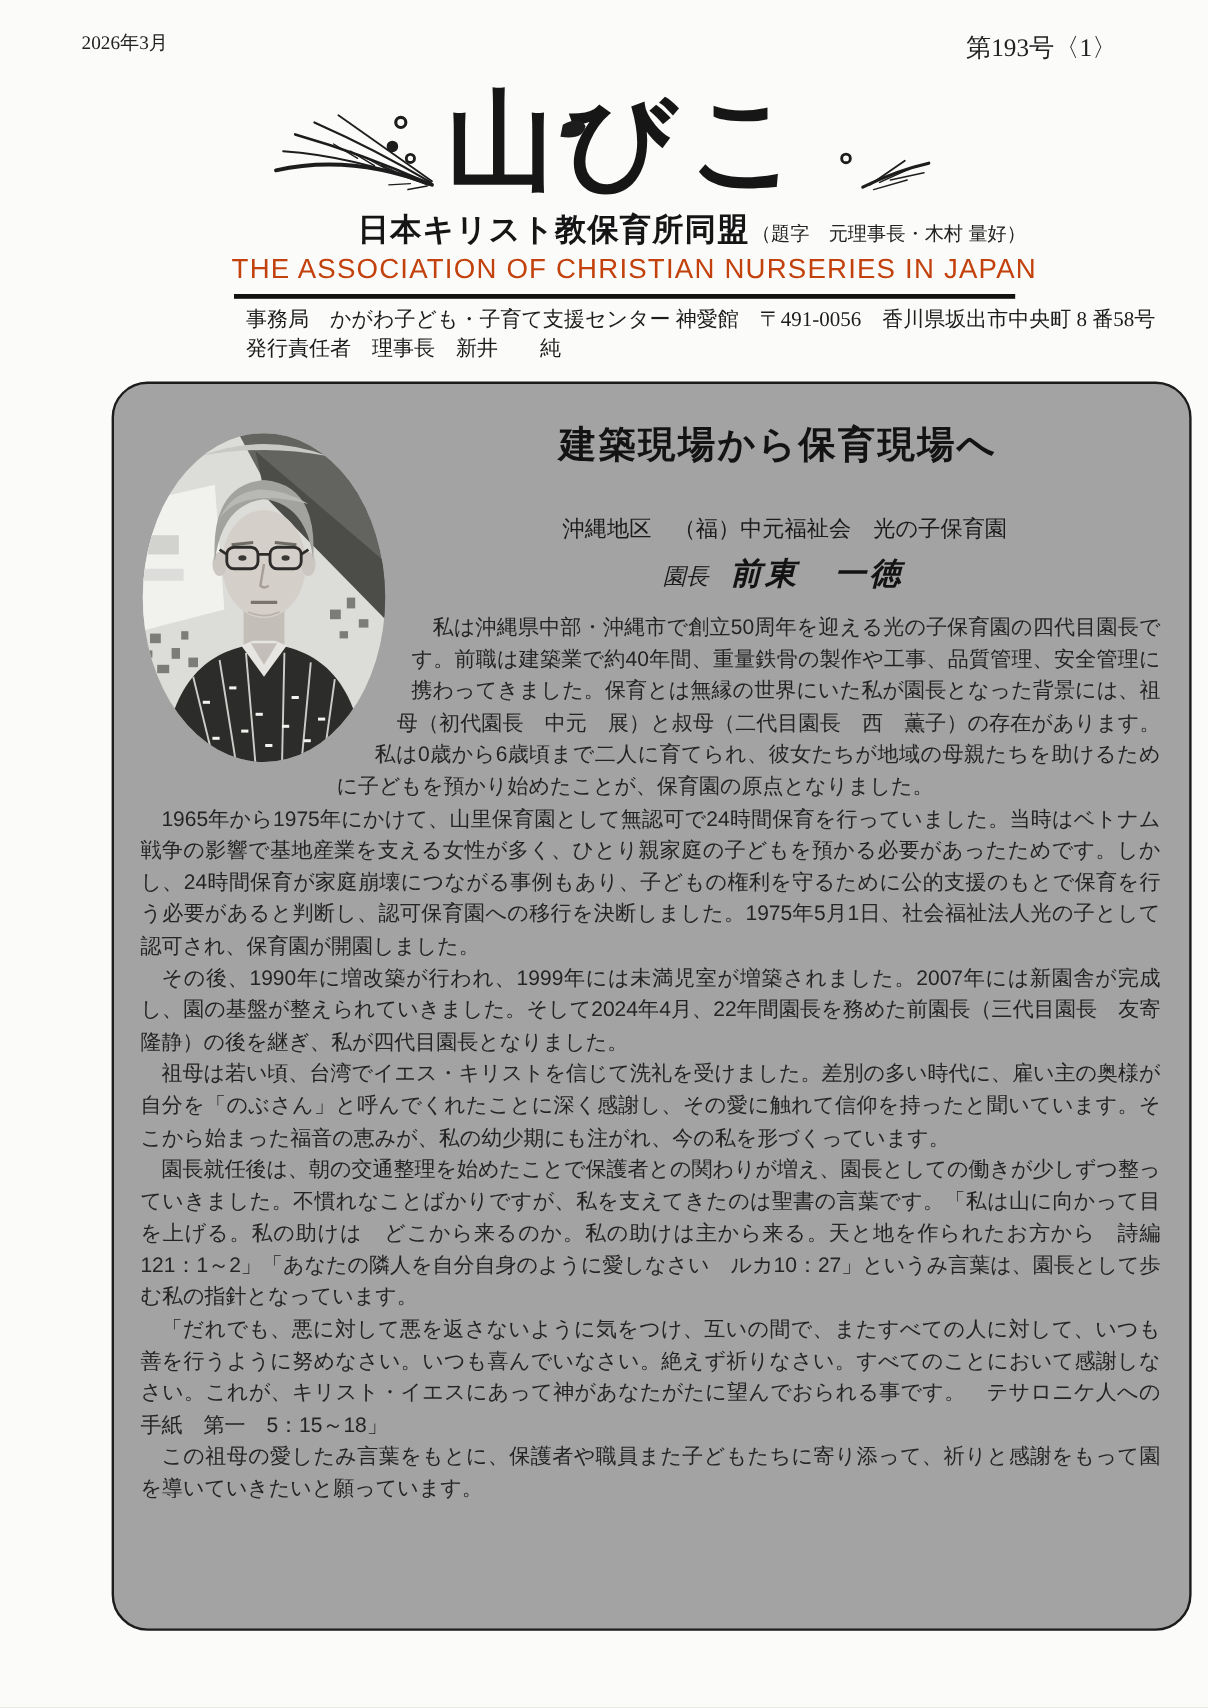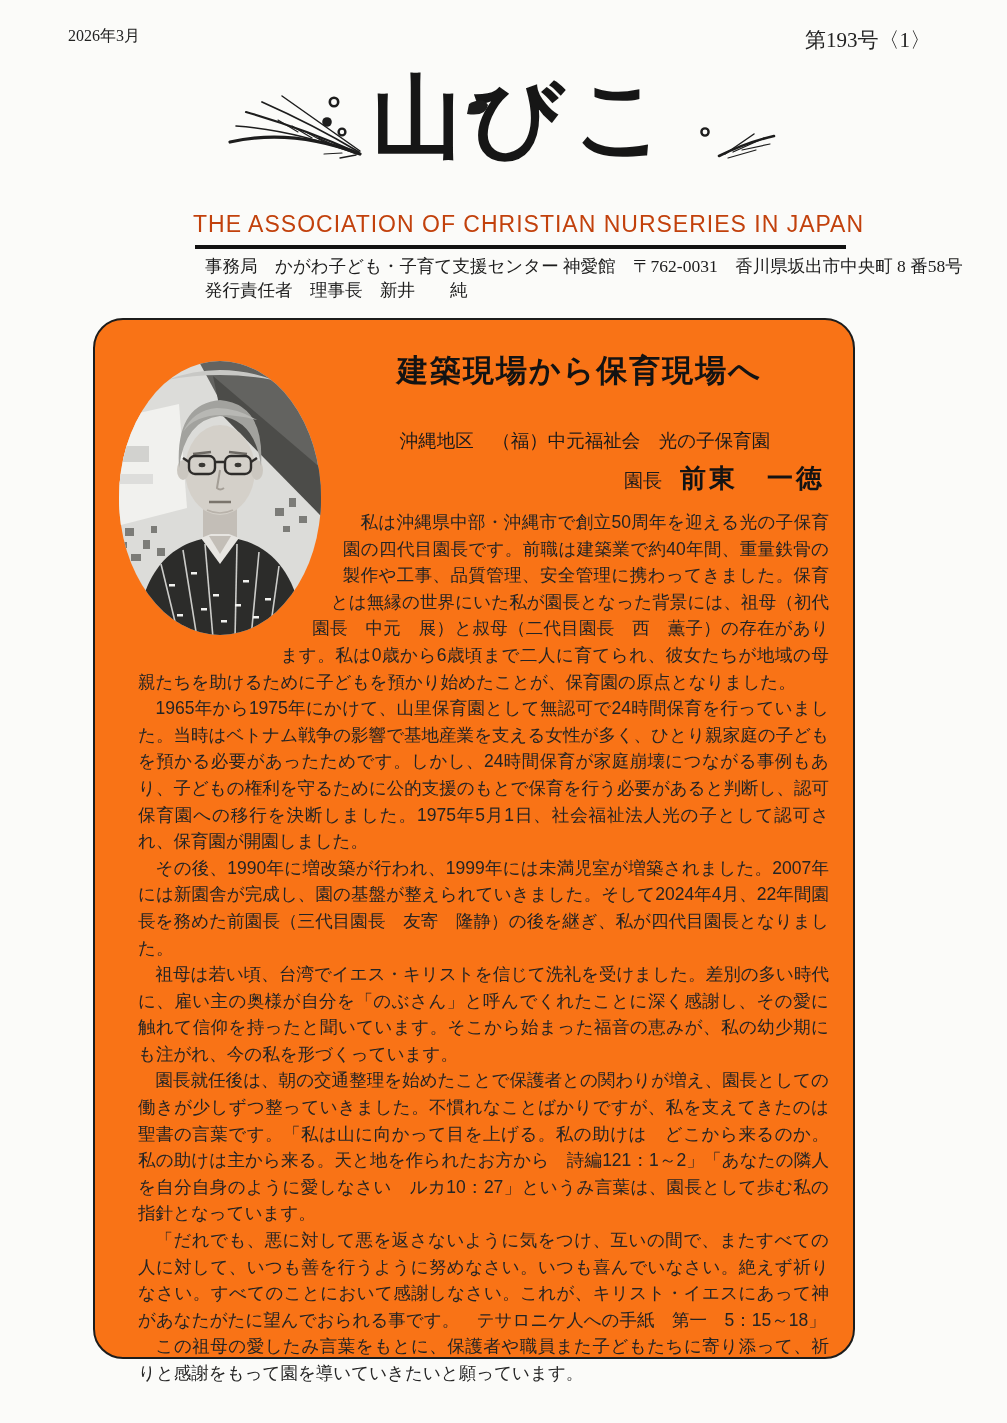--- a/index.html
+++ b/index.html
@@ -15,38 +15,38 @@
   .logo-wrap{position:absolute;left:222px;top:50px;width:560px;height:120px;}
   .logo-wrap svg{display:block;}
   .org-line{position:absolute;left:195px;top:174px;width:660px;text-align:right;white-space:nowrap;}
   .org-ja{font-size:26px;font-weight:bold;letter-spacing:1px;color:#151515;}
   .org-note{font-size:16px;font-weight:normal;color:#222;margin-left:2px;}
   .org-en{position:absolute;left:193px;top:211px;width:656px;text-align:center;font-size:23px;letter-spacing:1px;color:#c2410c;white-space:nowrap;}
   .rule{position:absolute;left:195px;top:245px;width:651px;height:4px;background:#121212;}
   .office{position:absolute;left:205px;top:255px;font-family:"Liberation Serif","DejaVu Serif",serif;font-size:17.5px;line-height:1.35;color:#1c1c1c;white-space:nowrap;}
   
   .article-box{
-    position:absolute;left:93px;top:318px;width:762px;height:1041px;
+    position:absolute;left:93px;top:318px;width:900px;height:1041px;
     border:2.5px solid #1c1c1c;border-radius:30px;box-sizing:border-box;
-    padding:18px 24px 10px 22px;background:#f97316;
+    padding:18px 24px 10px 22px;background:#a3a3a3;
   }
   .photo{
     float:left;width:206px;height:280px;margin:20px 20px 6px 0;
     shape-outside:ellipse(50% 50% at 50% 50%);shape-margin:12px;
   }
   .photo svg{display:block;}
   .article-title{
     margin:12px 0 0 0;font-size:31px;font-weight:bold;letter-spacing:2px;
     text-align:center;color:#131313;
   }
   .byline-org{margin-top:36px;text-align:center;font-size:18.5px;color:#1b1b1b;padding-right:2px;}
-  .byline-name{margin-top:8px;text-align:right;padding-right:4px;}
+  .byline-name{margin-top:8px;text-align:center;padding-right:4px;font-style:italic;}
   .byline-role{font-size:19px;color:#1b1b1b;margin-right:18px;}
   .byline-person{font-size:26px;font-weight:600;letter-spacing:3px;color:#131313;}
-  .article-body{margin-top:13px;margin-left:21px;}
+  .article-body{margin-top:13px;}
   .article-body p{
     margin:0;text-indent:1em;font-size:17.5px;line-height:1.52;
     text-align:justify;color:#242424;
   }
 </style>
 </head>
 <body>
 
 <div class="page">
 
@@ -87,24 +87,27 @@
           <path d="M 497 106 Q 525 92 552 86" stroke-width="2.6"></path>
           <path d="M 503 104 L 532 84" stroke-width="1.5"></path>
           <path d="M 511 102 L 542 88" stroke-width="1.3"></path>
           <path d="M 520 100 L 548 94" stroke-width="1.2"></path>
           <path d="M 506 108 L 534 100" stroke-width="1.2"></path>
         </g>
       </g>
     </svg>
   </div>
 
+  <div class="org-line">
+    <span class="org-ja">日本キリスト教保育所同盟</span><span class="org-note">（題字　元理事長・木村 量好）</span>
+  </div>
   <div class="org-en">THE ASSOCIATION OF CHRISTIAN NURSERIES IN JAPAN</div>
   <div class="rule"></div>
   <div class="office">
-    <div>事務局　かがわ子ども・子育て支援センター 神愛館　〒762-0031　香川県坂出市中央町 8 番58号</div>
+    <div>事務局　かがわ子ども・子育て支援センター 神愛館　〒491-0056　香川県坂出市中央町 8 番58号</div>
     <div>発行責任者　理事長　新井　　純</div>
   </div>
 
   <section class="article-box">
 
     <div class="photo">
       <svg width="206" height="280" viewBox="0 0 206 280">
         <defs>
           <clipPath id="ovalClip">
               <ellipse cx="103" cy="140" rx="101" ry="137"></ellipse>

